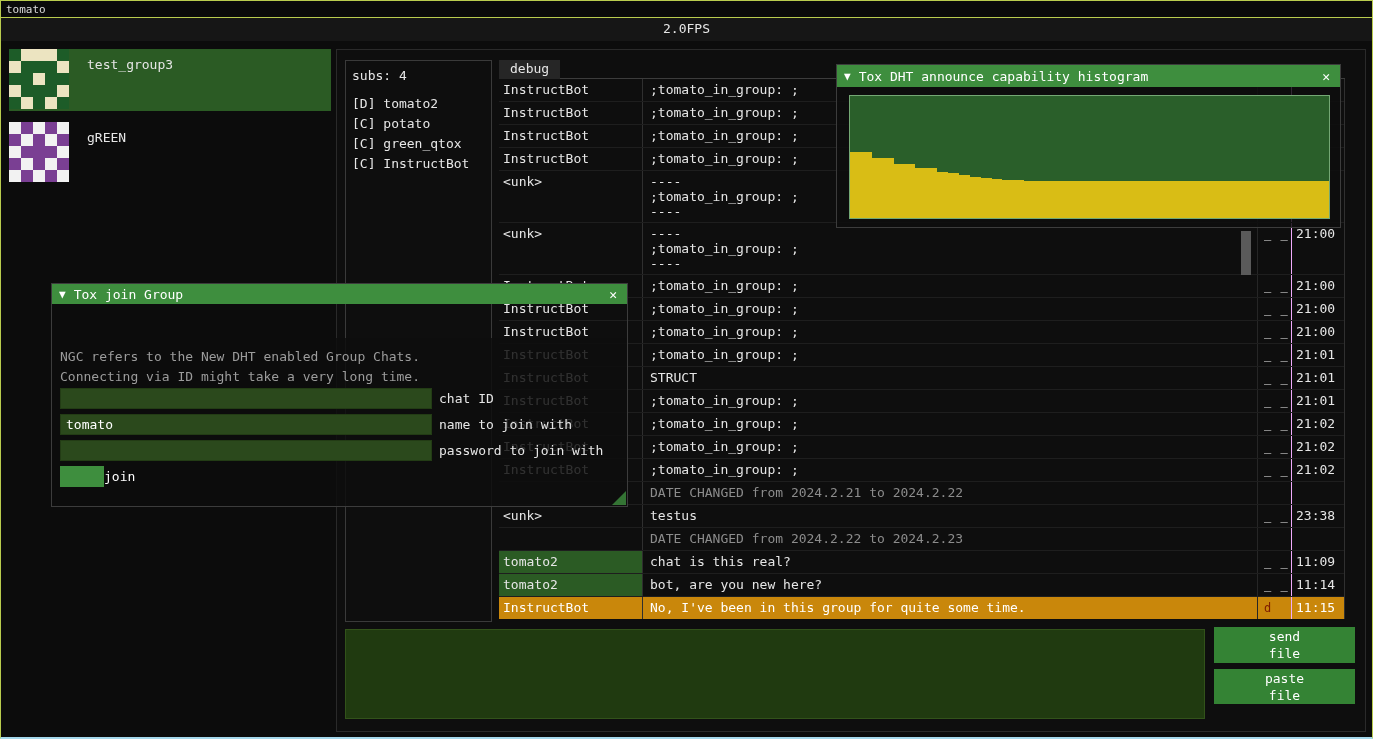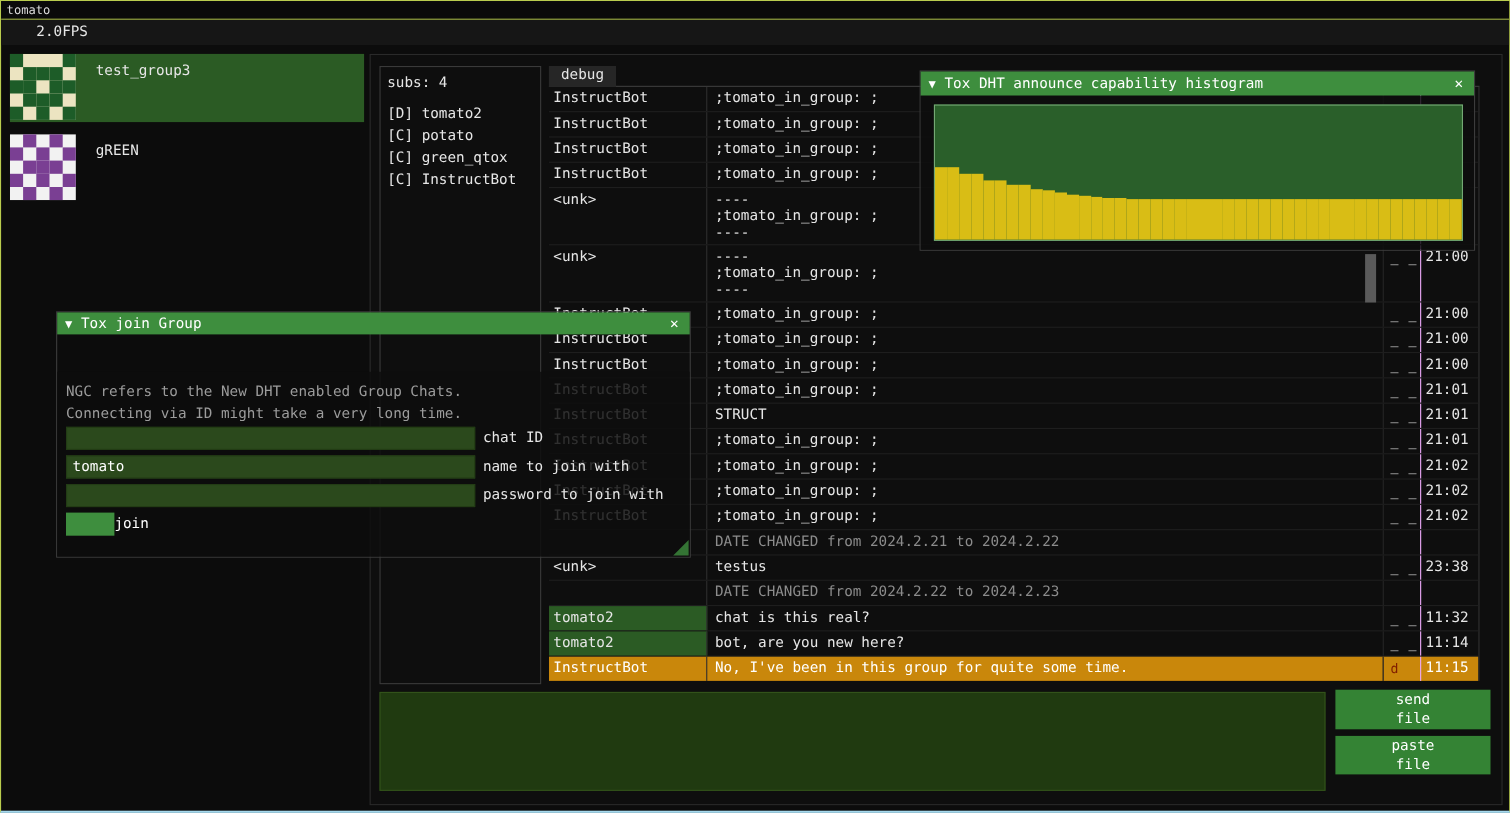--- a/index.html
+++ b/index.html
@@ -2,21 +2,21 @@
 <html><head>
 <meta charset="utf-8">
 <style>
   * { margin:0; padding:0; box-sizing:border-box; }
   html,body { background:#000; }
   body { font-family:"DejaVu Sans Mono", monospace; font-size:13px; color:#e6e6e6; }
   .app { position:relative; width:1373px; height:739px; background:#0c0c0c; overflow:hidden;
          border:1px solid #b9cc4e; border-bottom:2px solid #a5d8ec; }
   .titlebar { height:17px; background:#0a0a0a; border-bottom:1px solid #b9cc4e;
               font-size:11px; padding:2px 5px; color:#dcdcdc; }
-  .menubar { height:23px; background:#161616; display:flex; align-items:center; padding:0 22px; }
+  .menubar { height:23px; background:#161616; display:flex; align-items:center; padding:0 10px;flex-direction:column; }
   .menu-fps { padding:3px 10px; }
   .menu-items { display:flex; }
   .menu-item { padding:3px 13px; cursor:default; }
 
   
   .contact-list { position:absolute; left:8px; top:48px; width:322px; display:flex; flex-direction:column; gap:11px; }
   .contact { height:62px; display:flex; align-items:flex-start; }
   .contact.selected { background:#2b5b24; }
   .avatar { width:60px; height:60px; flex:none; }
   .contact-label { padding:8px 0 0 18px; }
@@ -252,21 +252,21 @@
         <div class="msg-row date">
           <div class="cell-sender"></div>
           <div class="cell-text">DATE CHANGED from 2024.2.22 to 2024.2.23</div>
           <div class="cell-flags"></div>
           <div class="cell-time"></div>
         </div>
         <div class="msg-row">
           <div class="cell-sender sender-green">tomato2</div>
           <div class="cell-text">chat is this real?</div>
           <div class="cell-flags">_ _</div>
-          <div class="cell-time">11:32</div>
+          <div class="cell-time">11:09</div>
         </div>
         <div class="msg-row">
           <div class="cell-sender sender-green">tomato2</div>
           <div class="cell-text">bot, are you new here?</div>
           <div class="cell-flags">_ _</div>
           <div class="cell-time">11:14</div>
         </div>
         <div class="msg-row row-orange">
           <div class="cell-sender">InstructBot</div>
           <div class="cell-text">No, I've been in this group for quite some time.</div>

